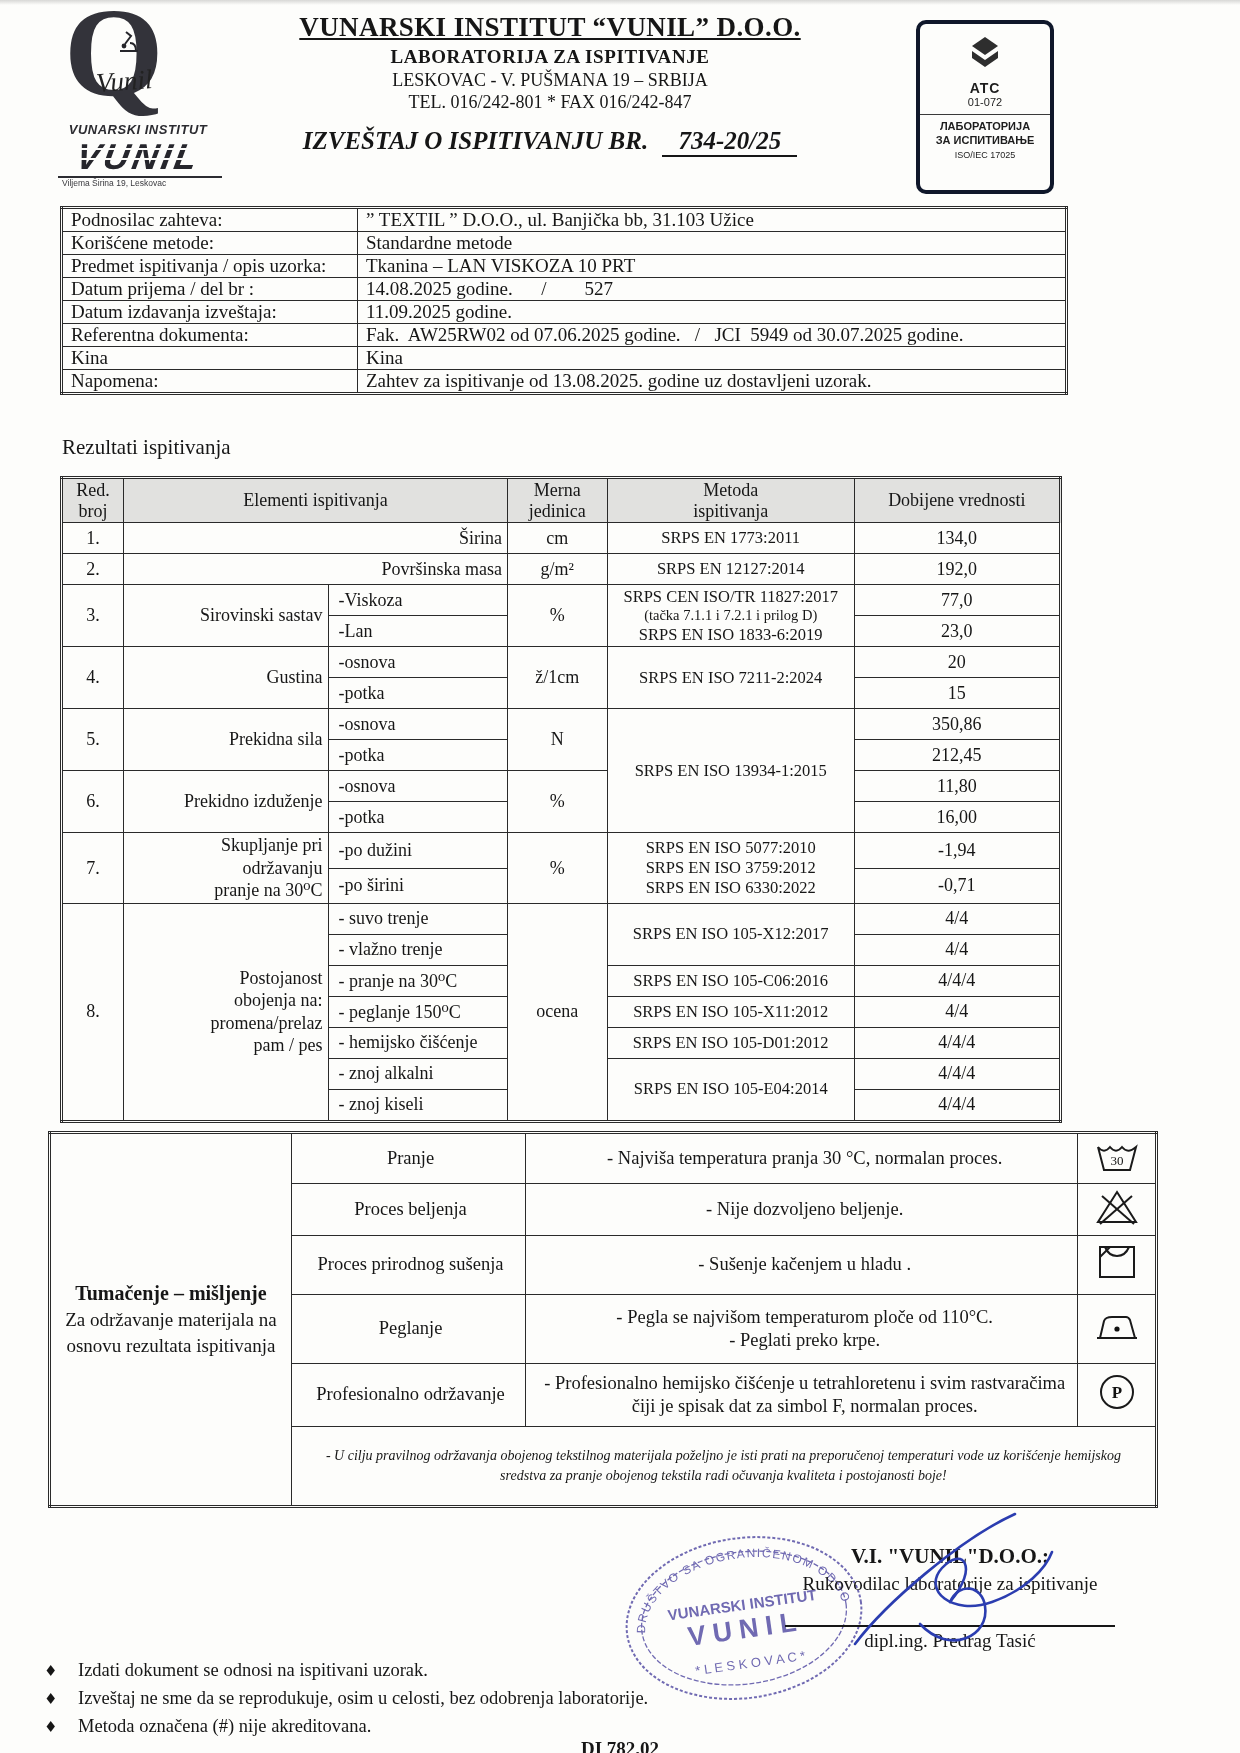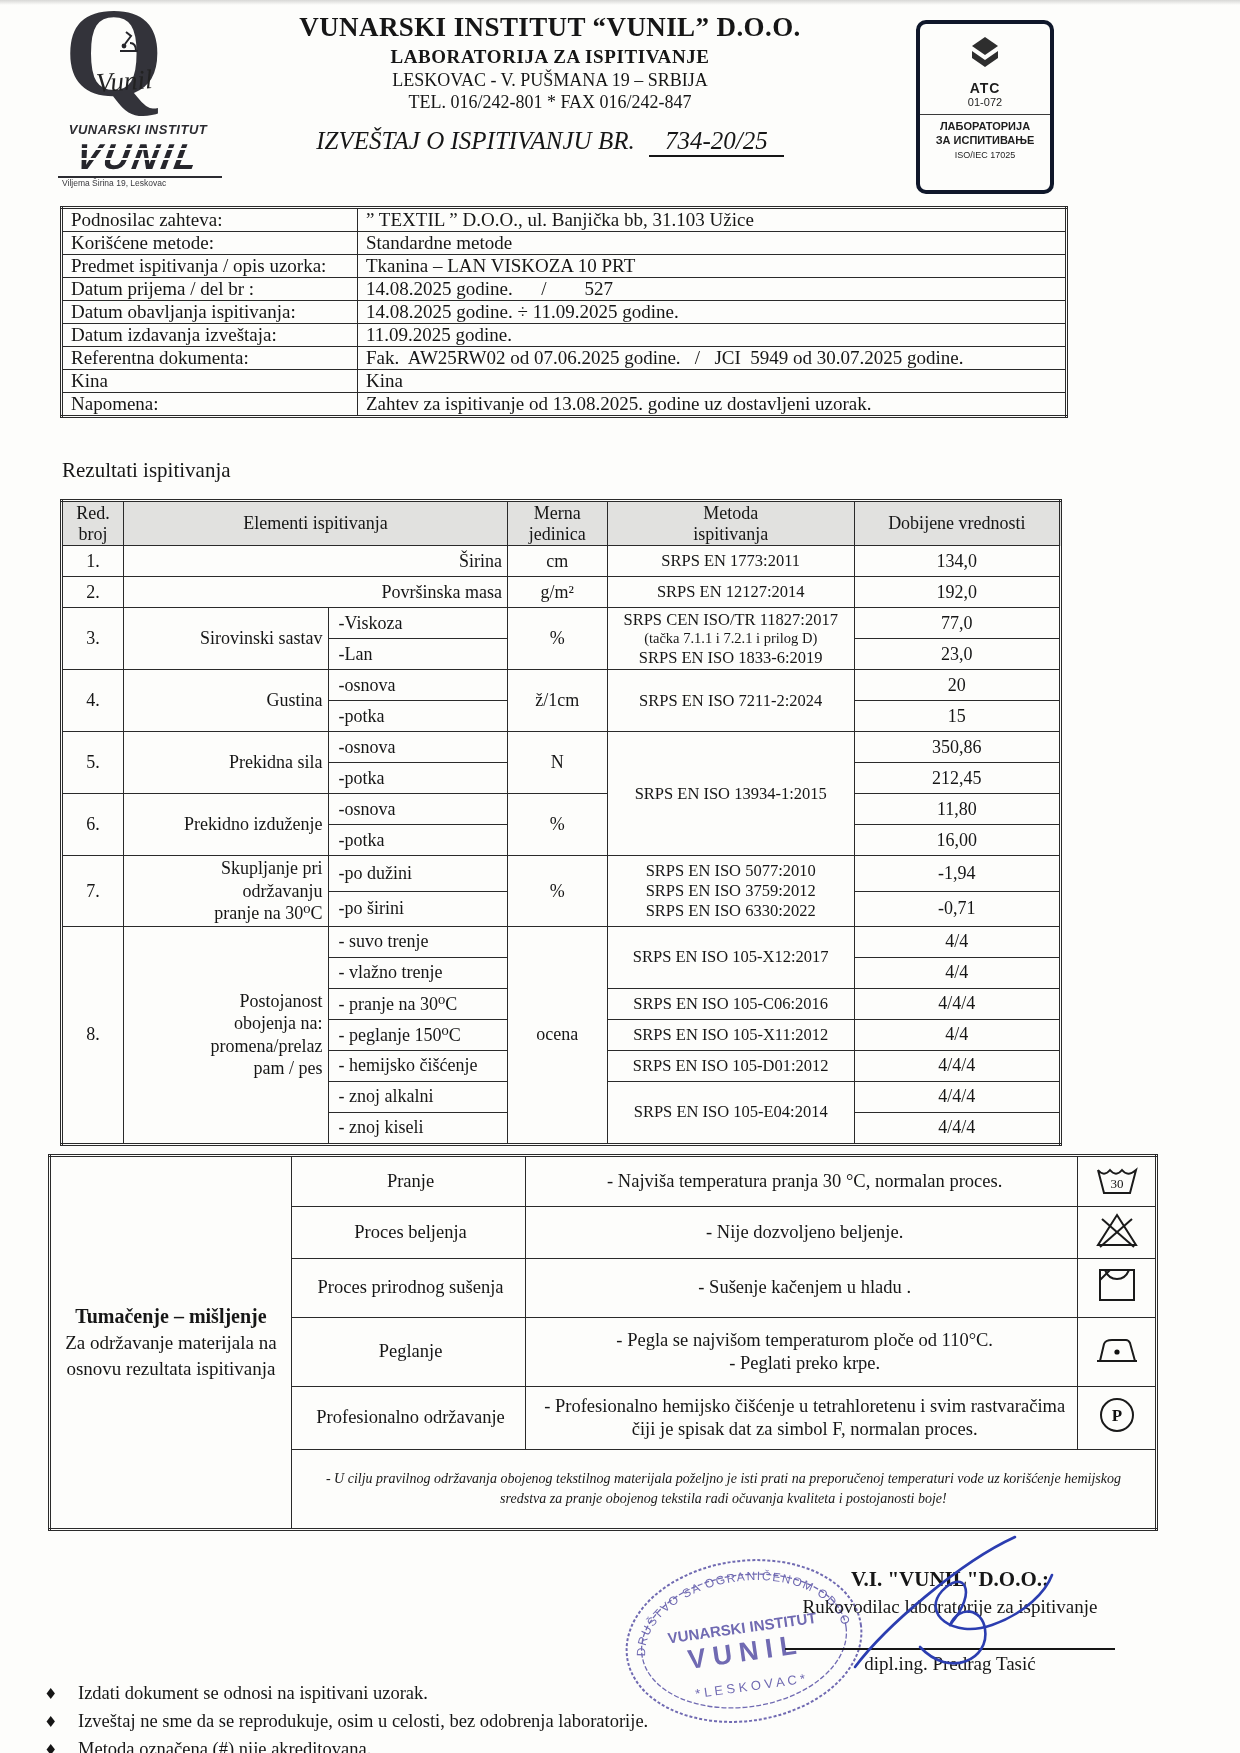--- a/index.html
+++ b/index.html
@@ -23,25 +23,25 @@
     font-size:13px;font-weight:bold;font-style:italic;letter-spacing:.5px;color:#2b2b30;}
   .logo-brand{position:absolute;left:6px;top:132px;width:160px;text-align:center;
     font-family:"Liberation Sans","DejaVu Sans",sans-serif;
     font-size:36px;font-weight:900;font-style:italic;letter-spacing:3px;color:#26262c;
     transform:skewX(-10deg);}
   .logo-brand .stripe{position:absolute;left:8px;right:8px;height:2px;background:#fdfdfb;}
   .logo-addr{position:absolute;left:6px;top:172px;width:160px;text-align:left;
     padding-left:4px;font-family:"Liberation Sans","DejaVu Sans",sans-serif;
     font-size:8.5px;color:#3a3a3f;border-top:2px solid #2c2c31;}
   .header-center{position:absolute;left:255px;top:12px;width:590px;text-align:center;}
-  .inst-name{font-size:27px;font-weight:bold;letter-spacing:.4px;}
+  .inst-name{font-size:27px;font-weight:bold;letter-spacing:.4px;text-decoration:underline;}
   .inst-lab{font-size:19px;font-weight:bold;margin-top:3px;letter-spacing:.6px;}
   .inst-addr{font-size:18px;margin-top:2px;}
   .inst-tel{font-size:18px;margin-top:1px;}
-  .report-title{margin-top:14px;font-size:25px;font-weight:normal;font-style:italic;}
+  .report-title{margin-top:14px;font-size:25px;font-weight:bold;font-style:italic;}
   .report-no{border-bottom:2px solid #161616;padding:0 16px 1px 16px;margin-left:8px;}
   .atc-box{position:absolute;left:916px;top:20px;width:130px;height:166px;
     border:4px solid #0f172a;border-radius:10px;text-align:center;
     font-family:"Liberation Sans","DejaVu Sans",sans-serif;}
   .atc-name{font-size:14px;font-weight:bold;margin-top:2px;letter-spacing:1px;color:#1d1d1d;}
   .atc-code{font-size:11px;margin-top:0;color:#1d1d1d;}
   .atc-div{border-top:1.5px solid #3a3a3a;margin:6px 0 5px 0;}
   .atc-l{font-size:11px;font-weight:bold;color:#1d1d1d;line-height:1.25;}
   .atc-iso{font-size:9px;margin-top:2px;color:#1d1d1d;}
   
@@ -159,24 +159,20 @@
         </tr>
       <tr>
           <td class="lbl">Predmet ispitivanja / opis uzorka:</td>
           <td class="pre">Tkanina – LAN VISKOZA 10 PRT</td>
         </tr>
       <tr>
           <td class="lbl">Datum prijema / del br :</td>
           <td class="pre">14.08.2025 godine.      /        527</td>
         </tr>
       <tr>
-          <td class="lbl">Datum obavljanja ispitivanja:</td>
-          <td class="pre">14.08.2025 godine. ÷ 11.09.2025 godine.</td>
-        </tr>
-      <tr>
           <td class="lbl">Datum izdavanja izveštaja:</td>
           <td class="pre">11.09.2025 godine.</td>
         </tr>
       <tr>
           <td class="lbl">Referentna dokumenta:</td>
           <td class="pre">Fak.  AW25RW02 od 07.06.2025 godine.   /   JCI  5949 od 30.07.2025 godine.</td>
         </tr>
       <tr>
           <td class="lbl">Kina</td>
           <td class="pre">Kina</td>

